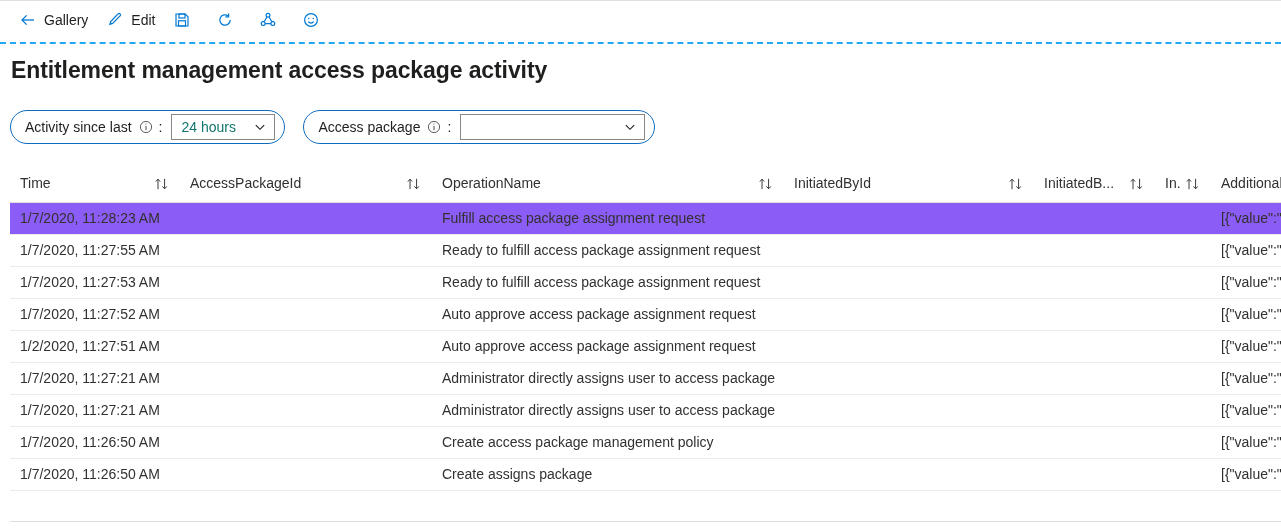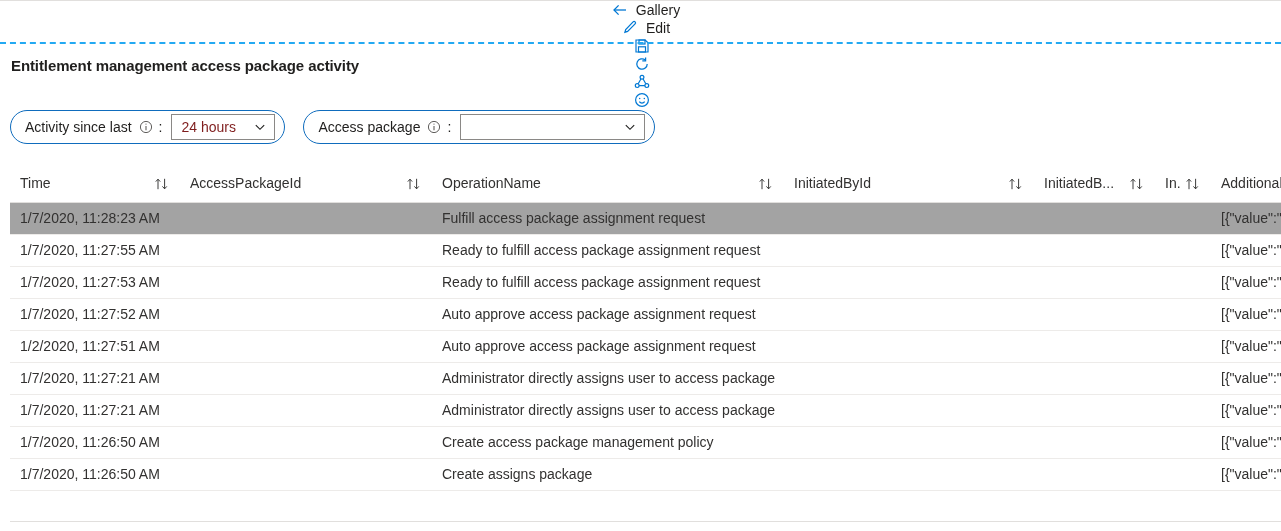--- a/index.html
+++ b/index.html
@@ -25,21 +25,20 @@
   }
 
   
   .commandbar {
     height: 37px;
     display: flex;
     align-items: center;
     padding-left: 10px;
     gap: 0px;
     box-sizing: border-box;
-    flex-direction: column;
   }
   .cmd-item {
     display: flex;
     align-items: center;
     gap: 7px;
     height: 30px;
     padding: 0 9px;
     cursor: pointer;
     color: #0078d4;
     user-select: none;
@@ -68,21 +67,21 @@
     width: 1281px;
     height: 0;
     border-top: 2px dashed #23a9f2;
   }
 
   
   .page-title {
     position: absolute;
     top: 56px;
     left: 11px;
-    font-size: 15px;
+    font-size: 23px;
     font-weight: bold;
     color: #201f1e;
     letter-spacing: -0.1px;
     white-space: nowrap;
   }
 
   
   .filters {
     position: absolute;
     top: 109px;
@@ -130,21 +129,21 @@
     border: 1px solid #8a8886;
     background: #ffffff;
     box-sizing: border-box;
     padding: 0 7px 0 9px;
     cursor: pointer;
   }
   .pill-select.combo-time { width: 104px; }
   .pill-select.combo-package { width: 185px; }
   .combo-value {
     font-size: 14px;
-    color: #7f1d1d;
+    color: #0f766e;
     white-space: nowrap;
     overflow: hidden;
   }
   .chevron {
     display: inline-flex;
     align-items: center;
     justify-content: center;
     width: 14px;
     height: 14px;
     color: #201f1e;
@@ -211,21 +210,21 @@
     font-size: 14px;
     color: #323130;
     padding: 0 0 0 10px;
     border-bottom: 1px solid #edebe9;
     white-space: nowrap;
     overflow: hidden;
     vertical-align: middle;
     box-sizing: border-box;
   }
   tr.row-selected td {
-    background: #a3a3a3;
+    background: #8b5cf6;
   }
 
   .col-time      { width: 170px; }
   .col-apid      { width: 252px; }
   .col-opname    { width: 352px; }
   .col-initid    { width: 250px; }
   .col-initb     { width: 121px; }
   .col-in        { width: 56px; }
   .col-addl      { width: 249px; }
 </style>

